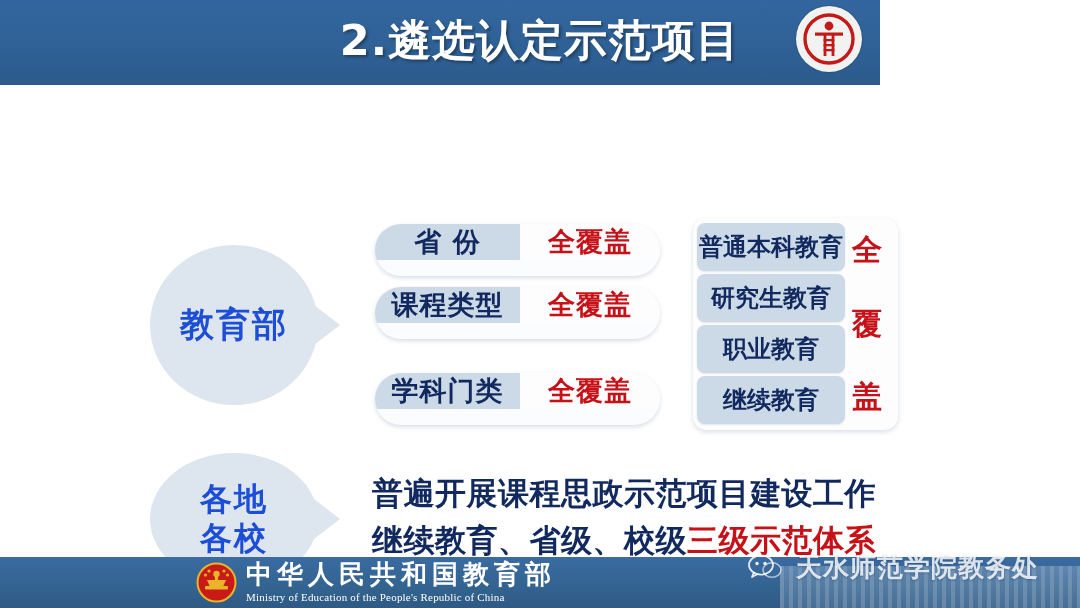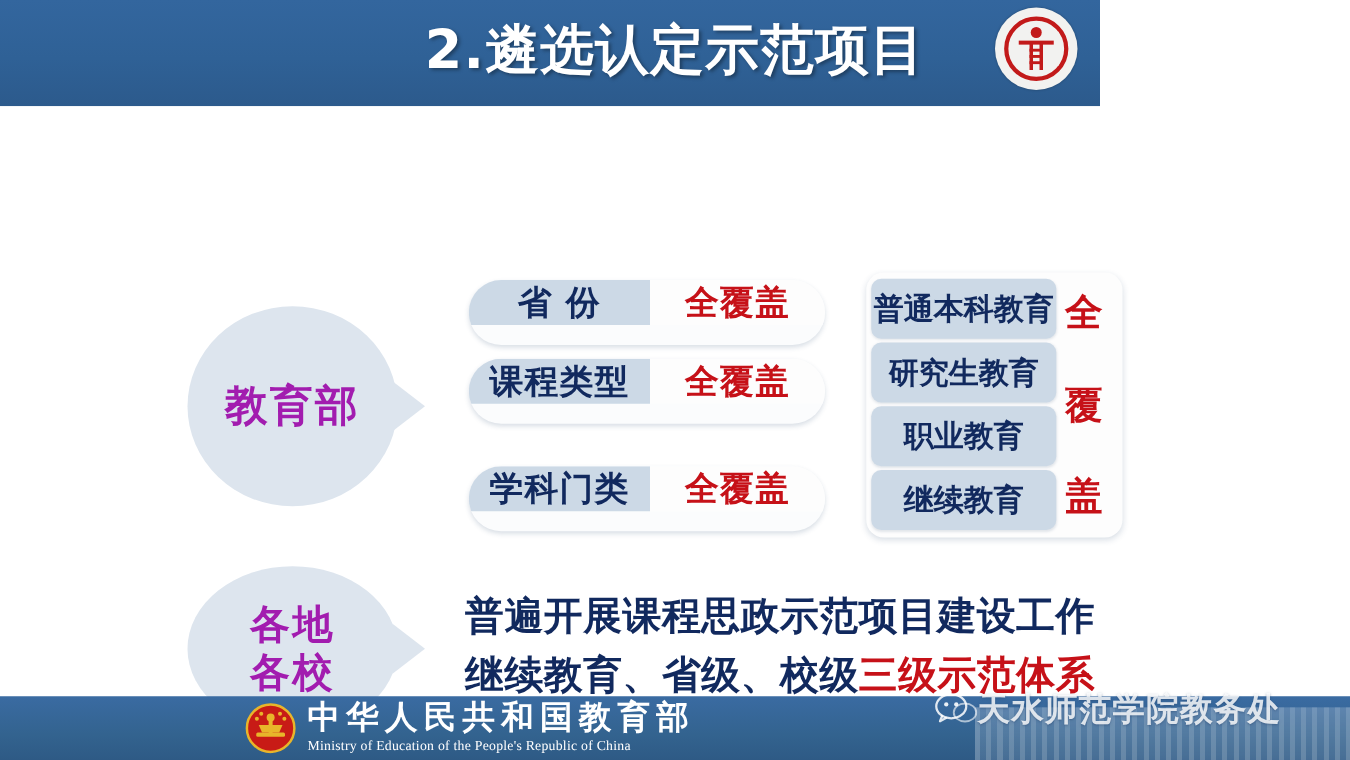--- a/index.html
+++ b/index.html
@@ -62,21 +62,21 @@
 
   
   .bubble {
     position: absolute;
     border-radius: 50%;
     background: #dde5ee;
     display: flex;
     flex-direction: column;
     align-items: center;
     justify-content: center;
-    color: #a21caf;
+    color: #1d4ed8;
     font-weight: bold;
   }
   .bubble::after {
     content: "";
     position: absolute;
     right: -22px;
     top: 50%;
     transform: translateY(-50%);
     width: 0; height: 0;
     border-top: 20px solid transparent;
@@ -235,21 +235,21 @@
     opacity: 0.30;
     background:
       repeating-linear-gradient(90deg, rgba(255,255,255,0.85) 0 4px, rgba(150,170,195,0.5) 4px 9px),
       linear-gradient(180deg, rgba(225,235,245,0.95), rgba(130,160,190,0.6));
   }
   .wm-row {
     position: absolute;
     left: 8px;
     display: flex;
     align-items: center;
-    gap: 0;
+    gap: 14px;
     color: rgba(255,255,255,0.82);
   }
   #wm-row-main { top: 20px; }
   .wm-chat-icon { width: 34px; height: 27px; }
   .wm-label {
     font-size: 26px;
     font-weight: bold;
     letter-spacing: 1px;
     text-shadow: 0 1px 2px rgba(40,70,110,0.5);
     white-space: nowrap;

